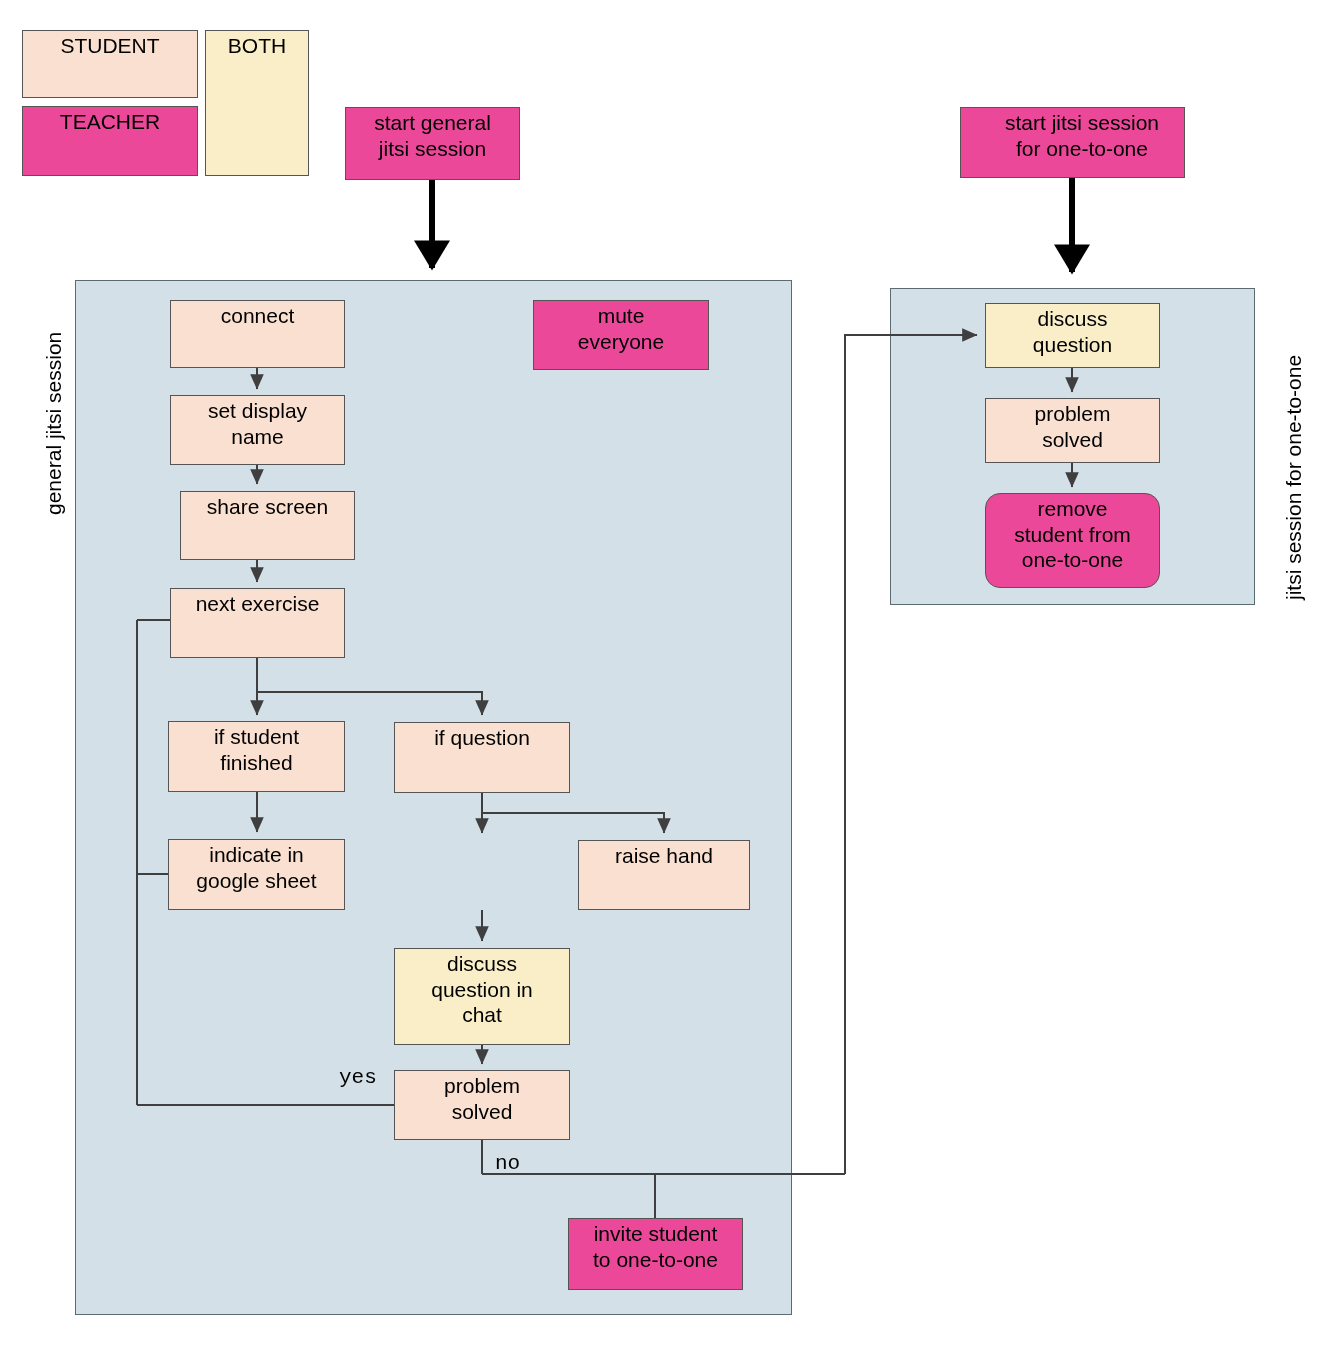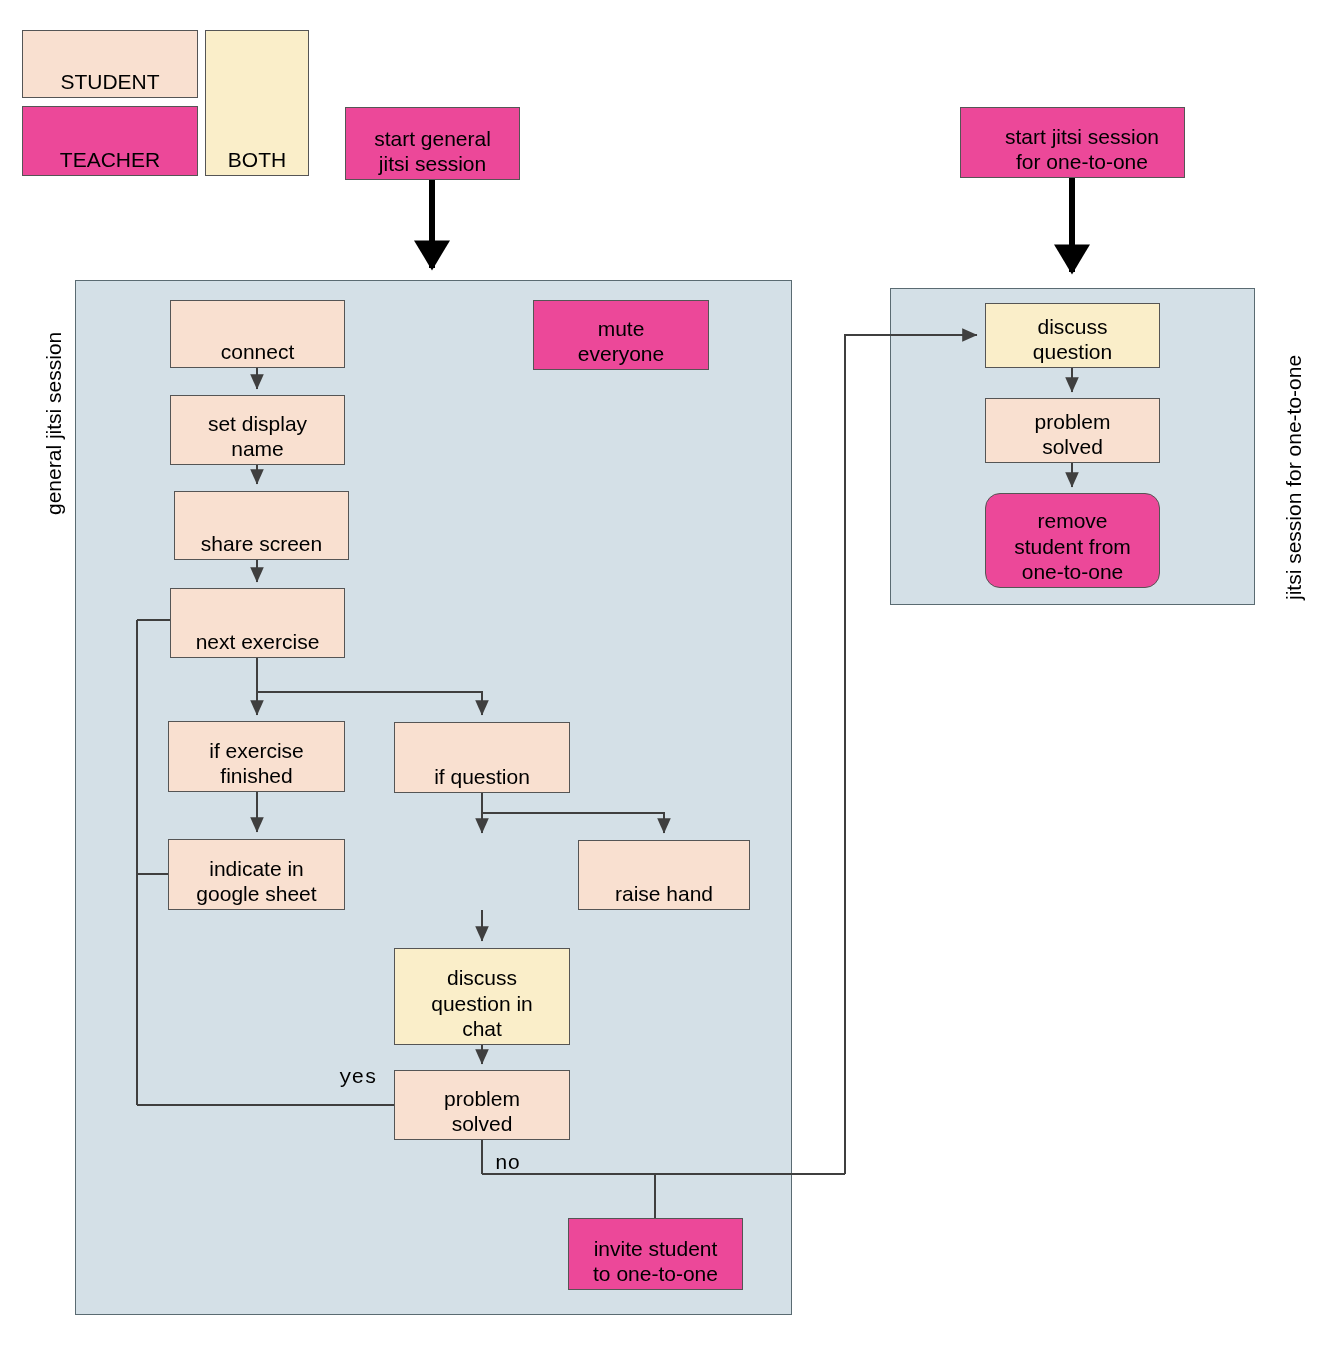--- a/index.html
+++ b/index.html
@@ -21,21 +21,21 @@
     top: 0;
     width: 1320px;
     height: 1350px;
     pointer-events: none;
   }
   .node {
     position: absolute;
     box-sizing: border-box;
     border: 1.6px solid #555555;
     display: flex;
-    align-items: flex-end;
+    align-items: flex-start;
     justify-content: center;
     text-align: center;
     font-size: 21px;
     line-height: 1.22;
     color: #000000;
     padding: 2px 6px;
   }
   .node span { display: block; }
   .student { background: #f9e0d0; }
   .teacher { background: #ec4899; }
@@ -156,31 +156,31 @@
     </div>
   </div>
 
   <div class="node student" style="left:170px; top:395px; width:175px; height:70px;">
     <div>
       <span>set display</span>
       <span>name</span>
     </div>
   </div>
 
-  <div class="node student" style="left:174px; top:491px; width:175px; height:69px;">
+  <div class="node student" style="left:180px; top:491px; width:175px; height:69px;">
     <span>share screen</span>
   </div>
 
   <div class="node student" style="left:170px; top:588px; width:175px; height:70px;">
     <span>next exercise</span>
   </div>
 
   <div class="node student" style="left:168px; top:721px; width:177px; height:71px;">
     <div>
-      <span>if exercise</span>
+      <span>if student</span>
       <span>finished</span>
     </div>
   </div>
 
   <div class="node student" style="left:394px; top:722px; width:176px; height:71px;">
     <span>if question</span>
   </div>
 
   <div class="node student" style="left:168px; top:839px; width:177px; height:71px;">
     <div>

